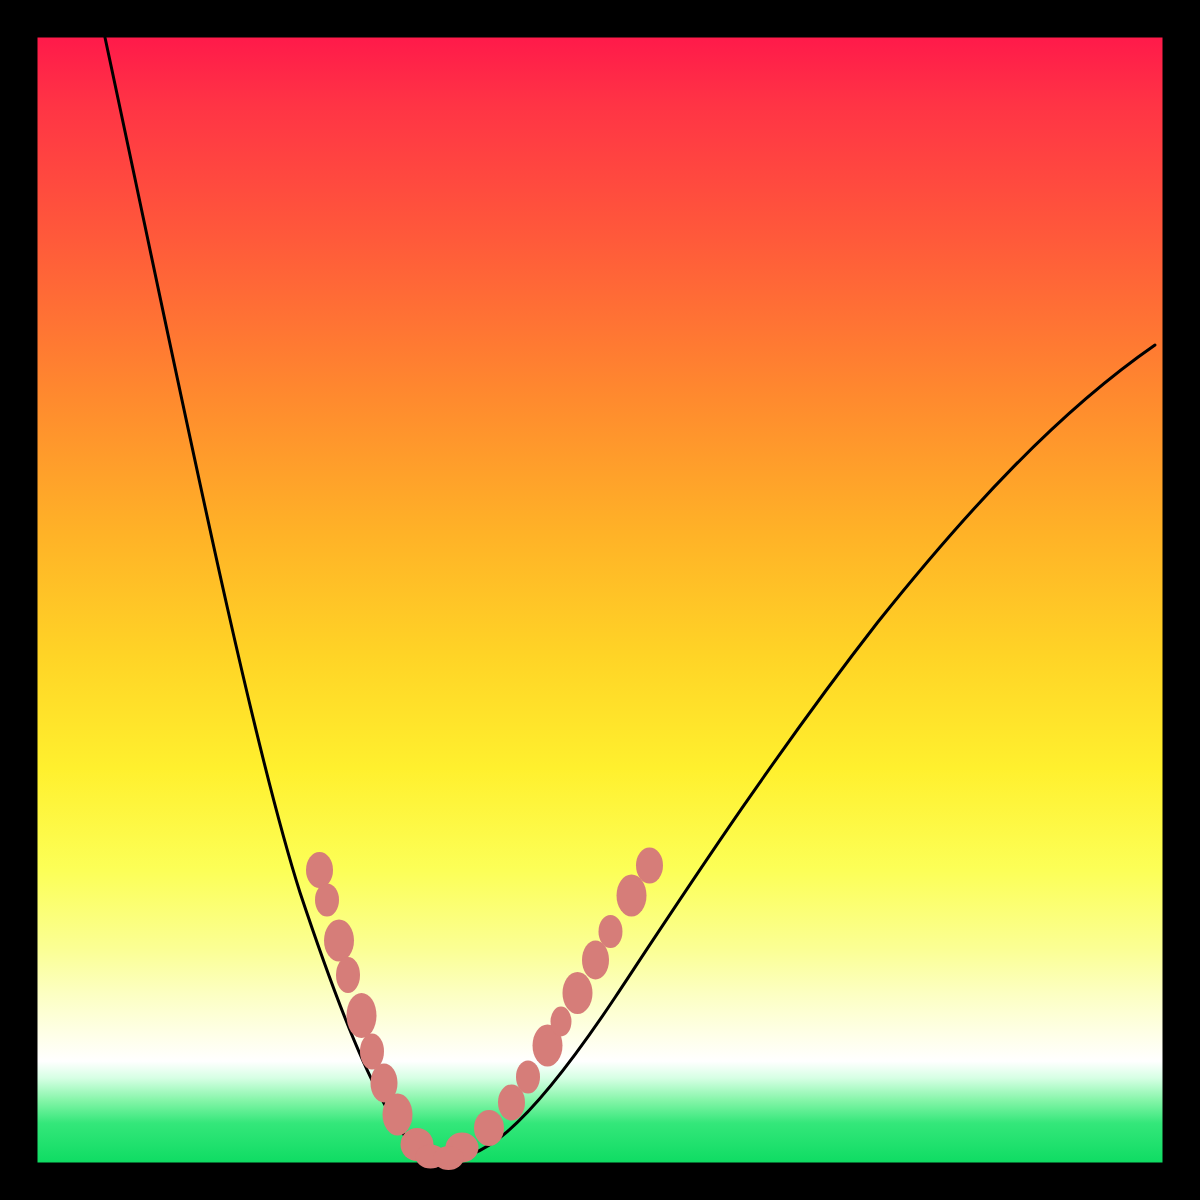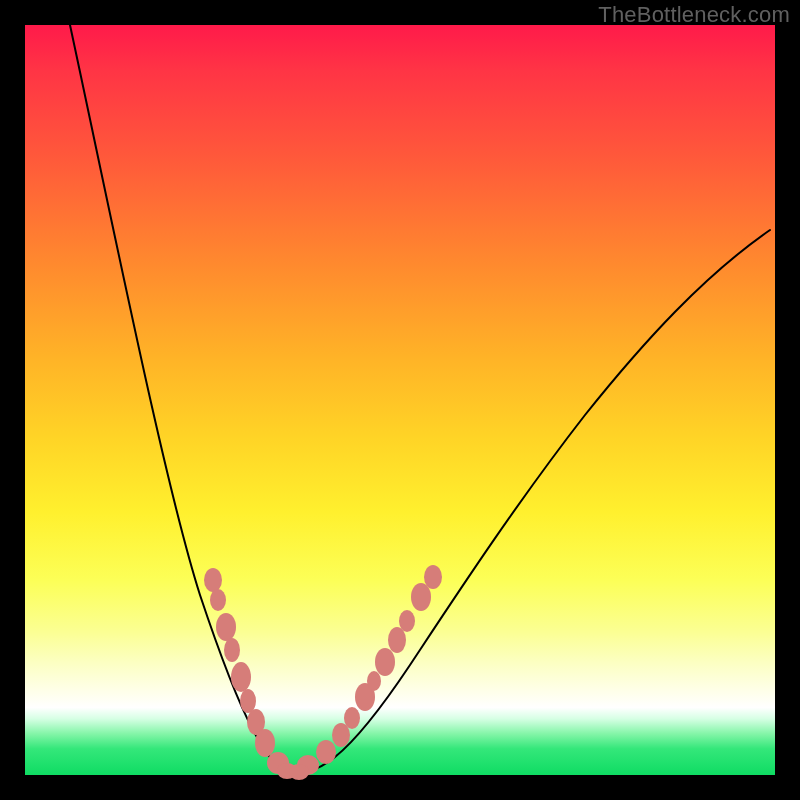--- a/index.html
+++ b/index.html
@@ -70,21 +70,20 @@
   .bead {
     fill: #d67d79;
     stroke: none;
   }
 </style>
 </head>
 <body>
 
 <div class="frame">
 
-  <div class="watermark">TheBottleneck.com</div>
 
   <div class="plot-area">
 
     <svg class="curve-layer" viewBox="0 0 750 750" preserveAspectRatio="none">
 
       <path class="curve" d="M 45 0 C 90 210, 140 460, 175 570 C 195 630, 212 675, 228 705 C 236 720, 244 733, 252 740 C 258 745, 265 748, 272 748"></path>
 
       <path class="curve" d="M 272 748 C 282 748, 295 744, 310 732 C 330 716, 355 685, 385 640 C 430 572, 490 480, 560 390 C 620 315, 680 250, 745 205"></path>
 
       <g id="beads-left">

